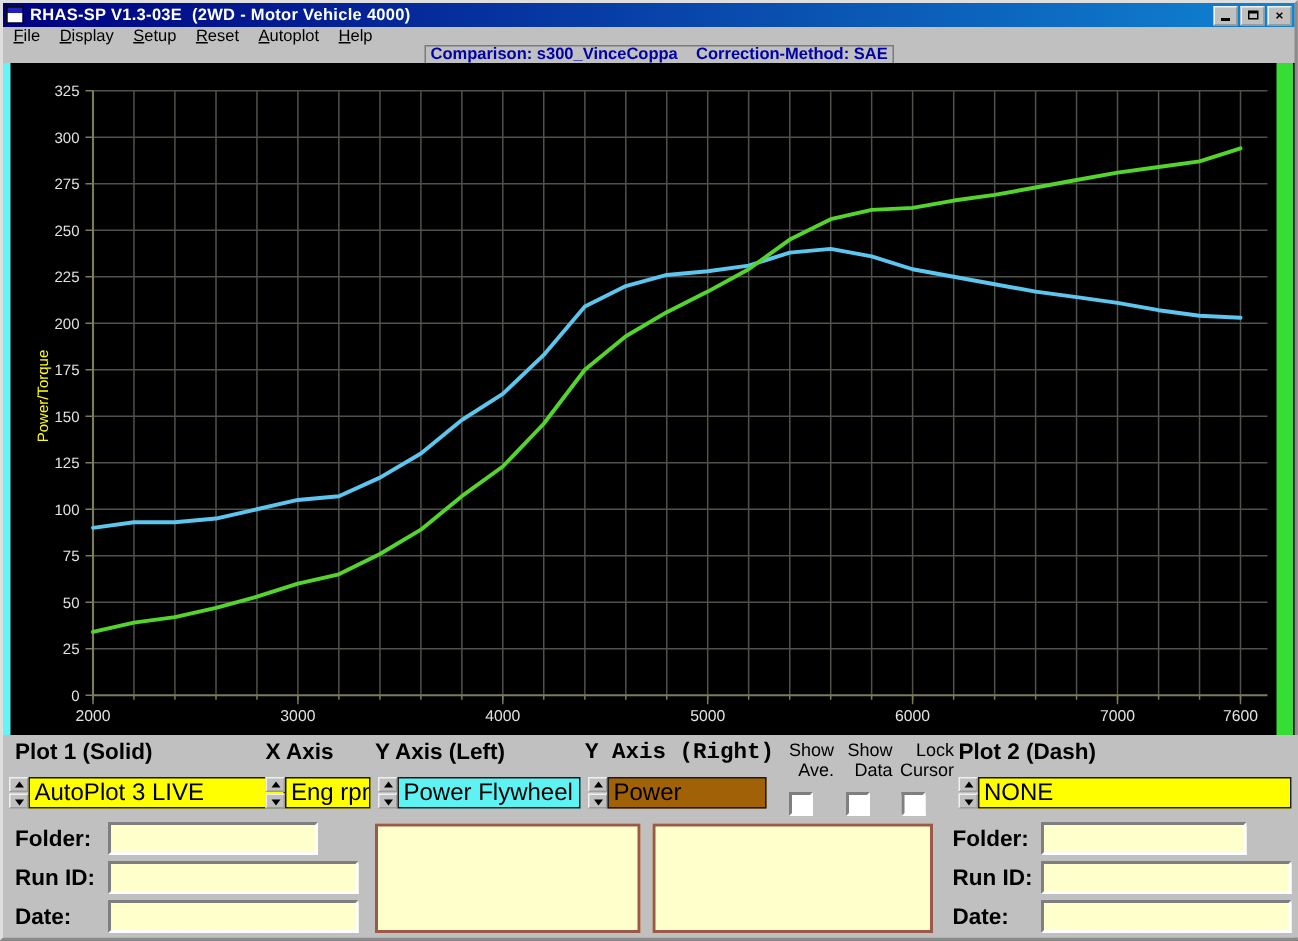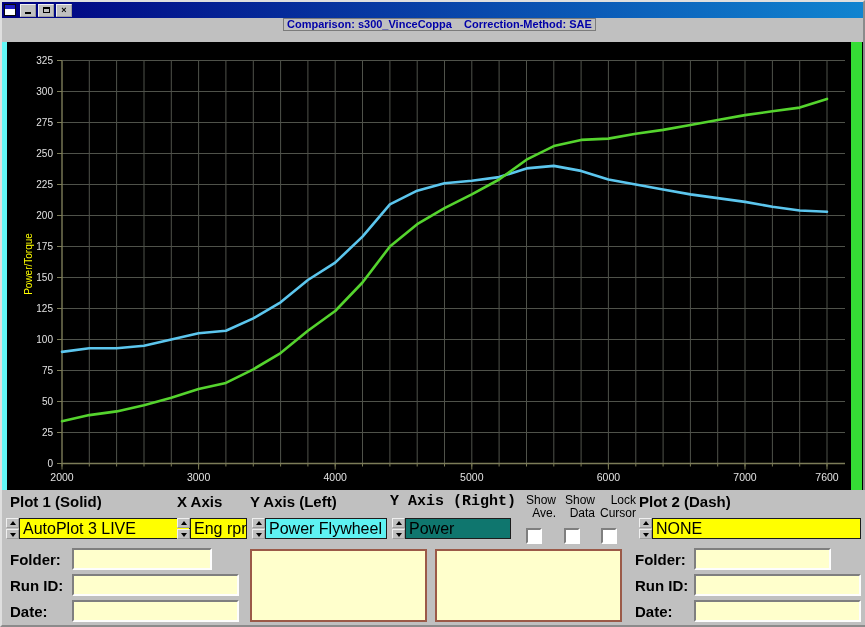--- a/index.html
+++ b/index.html
@@ -32,51 +32,60 @@
   .controls{position:absolute;left:0;top:488px;width:861px;height:135px;background:#c0c0c0;padding-left:16px;}
   .ctl-label{position:absolute;font-size:15px;font-weight:bold;white-space:nowrap;color:#000;}
   .cb-label{position:absolute;top:4px;font-size:12px;font-weight:normal;line-height:13px;text-align:right;color:#000;}
   .combo{position:absolute;top:28px;height:21px;}
   .spin{position:absolute;left:0;top:0;width:13px;height:21px;}
   .spin-btn{position:absolute;left:0;width:13px;height:10px;background:#c0c0c0;border:1px outset #f0f0f0;box-sizing:border-box;}
   .spin-up{top:0;} .spin-dn{top:11px;}
   .spin-up::after{content:"";position:absolute;left:3px;top:2px;border-left:3px solid transparent;border-right:3px solid transparent;border-bottom:4px solid #000;}
   .spin-dn::after{content:"";position:absolute;left:3px;top:3px;border-left:3px solid transparent;border-right:3px solid transparent;border-top:4px solid #000;}
   .combo-field{position:absolute;left:13px;top:0;height:21px;box-sizing:border-box;border:1px solid #1c1c1c;font-size:16px;line-height:19px;padding-left:3px;overflow:hidden;white-space:nowrap;color:#000;}
-  .f-yellow{background:#ffff00;} .f-cyan{background:#5ef2f2;} .f-green{background:#0f766e;}
+  .f-yellow{background:#ffff00;} .f-cyan{background:#5ef2f2;} .f-green{background:#a16207;}
   .c1{left:4px;} .c1 .combo-field{width:171px;}
   .c2{left:175px;} .c2 .combo-field{width:57px;}
   .c3{left:250px;} .c3 .combo-field{width:122px;}
   .c4{left:390px;} .c4 .combo-field{width:106px;}
   .c5{left:637px;} .c5 .combo-field{width:209px;}
   .cb{position:absolute;top:38px;width:16px;height:16px;background:#fff;border:2px solid;border-color:#7f7f7f #fff #fff #7f7f7f;box-sizing:border-box;}
 
   .field95{position:absolute;background:#ffffcc;border:2px solid;border-color:#7f7f7f #fdfdfd #fdfdfd #7f7f7f;box-sizing:border-box;height:22px;font-size:13px;padding:0 3px;font-family:"Liberation Sans",sans-serif;outline:none;}
   .notes{position:absolute;background:#ffffcc;border:2px solid #9b5a48;box-sizing:border-box;resize:none;outline:none;font-family:"Liberation Sans",sans-serif;font-size:12px;}
 </style>
 </head>
 <body>
 
 <div class="window">
 
   <div class="titlebar">
     <div class="app-icon"></div>
+    <span class="title-text">RHAS-SP V1.3-03E  (2WD - Motor Vehicle 4000)</span>
     <div class="winbtns">
       <div class="winbtn">
           <div class="glyph-min"></div>
         </div>
       <div class="winbtn">
           <div class="glyph-restore"></div>
         </div>
       <div class="winbtn">
           <span>×</span>
         </div>
     </div>
   </div>
 
+  <div class="menubar">
+    <span class="menu-item"><u>F</u>ile</span>
+    <span class="menu-item"><u>D</u>isplay</span>
+    <span class="menu-item"><u>S</u>etup</span>
+    <span class="menu-item"><u>R</u>eset</span>
+    <span class="menu-item"><u>A</u>utoplot</span>
+    <span class="menu-item"><u>H</u>elp</span>
+  </div>
 
   <div class="headerstrip">
     <span class="comparison">Comparison: s300_VinceCoppa    Correction-Method: SAE</span>
   </div>
 
   <div class="chart">
     <svg id="chart-svg" width="861" height="448">
         <rect x="0" y="0" width="861" height="448" fill="#000000"></rect>
         <rect x="0" y="0" width="5" height="448" fill="#63f6f6"></rect>
         <rect x="849" y="0" width="11" height="448" fill="#35dd35"></rect>

